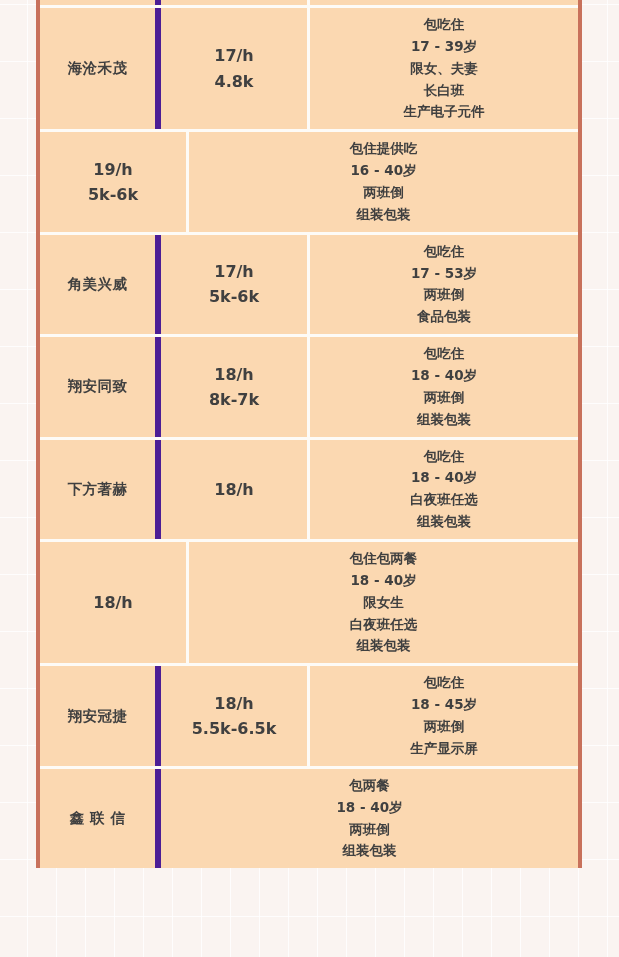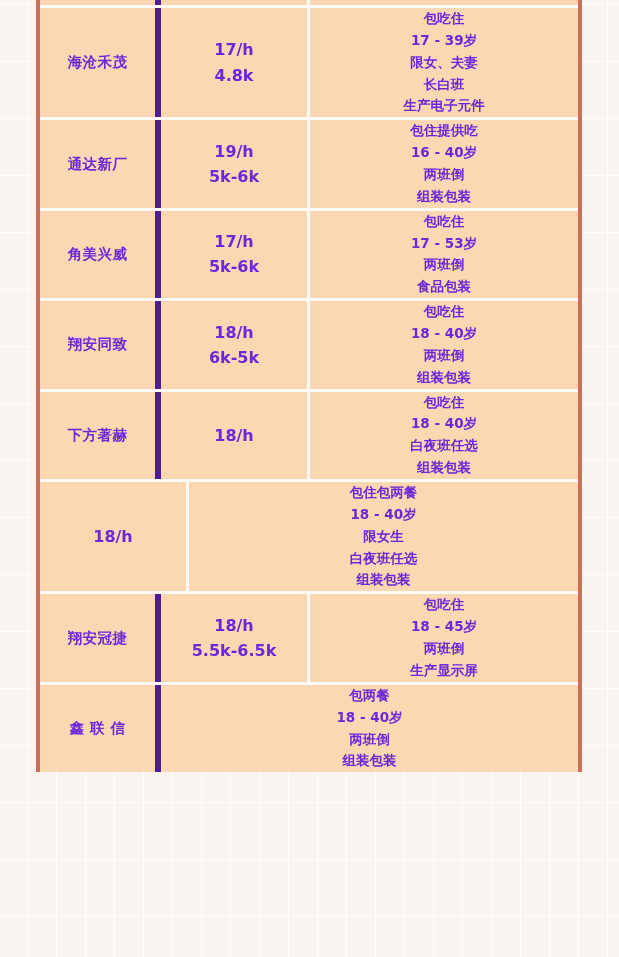--- a/index.html
+++ b/index.html
@@ -45,24 +45,24 @@
     background: #fbd8b1;
     border-bottom: 3px solid #fdfbf7;
   }
   .table-row:last-child { border-bottom: none; }
 
   .cell {
     display: flex;
     flex-direction: column;
     align-items: center;
     justify-content: center;
-    color: #6d28d9;
+    color: #404040;
     font-weight: bold;
     text-align: center;
-    padding: 0 4px;
+    padding: 6px 4px;
   }
 
   .cell-company {
     width: 121px;
     flex: 0 0 121px;
     border-right: 6px solid #4c1d95;
     font-size: 14.5px;
     letter-spacing: 0.4px;
   }
 
@@ -105,21 +105,20 @@
       </div>
       <div class="cell cell-detail">
         <span class="line">包吃住</span>
         <span class="line">17 - 39岁</span>
         <span class="line">限女、夫妻</span>
         <span class="line">长白班</span>
         <span class="line">生产电子元件</span>
       </div>
     </div>
     <div class="table-row">
-      <div class="cell cell-company">通达新厂</div>
       <div class="cell cell-wage">
         <span class="line">19/h</span>
         <span class="line">5k-6k</span>
       </div>
       <div class="cell cell-detail">
         <span class="line">包住提供吃</span>
         <span class="line">16 - 40岁</span>
         <span class="line">两班倒</span>
         <span class="line">组装包装</span>
       </div>
@@ -134,21 +133,21 @@
         <span class="line">包吃住</span>
         <span class="line">17 - 53岁</span>
         <span class="line">两班倒</span>
         <span class="line">食品包装</span>
       </div>
     </div>
     <div class="table-row">
       <div class="cell cell-company">翔安同致</div>
       <div class="cell cell-wage">
         <span class="line">18/h</span>
-        <span class="line">6k-5k</span>
+        <span class="line">8k-7k</span>
       </div>
       <div class="cell cell-detail">
         <span class="line">包吃住</span>
         <span class="line">18 - 40岁</span>
         <span class="line">两班倒</span>
         <span class="line">组装包装</span>
       </div>
     </div>
     <div class="table-row">
       <div class="cell cell-company">下方著赫</div>

